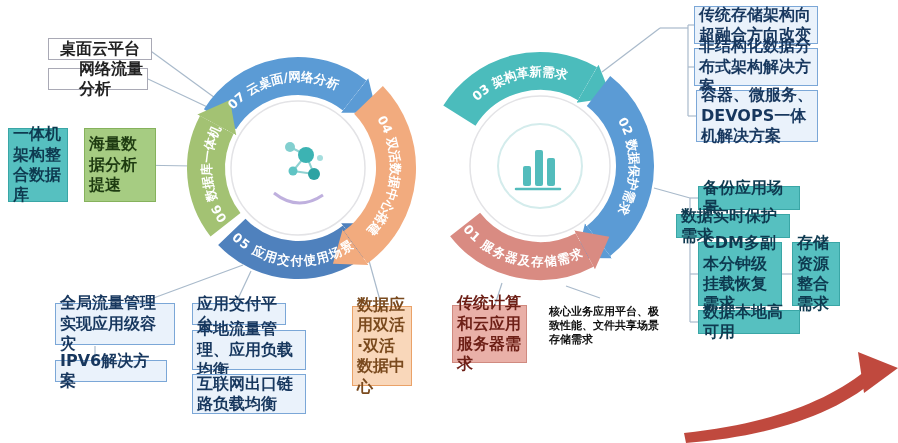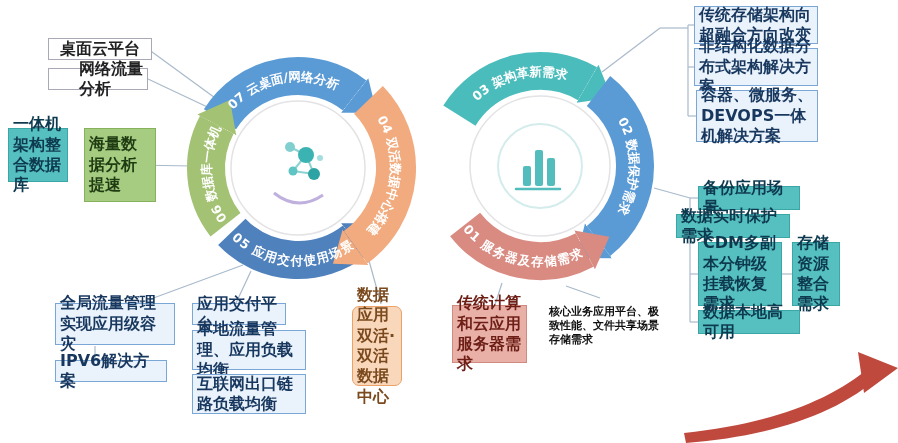--- a/index.html
+++ b/index.html
@@ -131,30 +131,30 @@
 
     <g>
       <path d="M 686 443 C 772 436 838 414 881 375 L 870 367 C 830 401 770 424 684 433 Z" fill="#c0493e"></path>
       <path d="M 858 352 L 898 368 L 864 393 Z" fill="#c0493e"></path>
     </g>
   </svg>
 
   <div class="callout bx-plain" style="left:48px;top:38px;width:104px;height:22px;">桌面云平台</div>
   <div class="callout bx-plain" style="left:48px;top:68px;width:100px;height:22px;padding-left:30px;">网络流量分析</div>
 
-  <div class="callout bx-teal" style="left:8px;top:128px;width:60px;height:54px;font-family:Liberation Serif, serif;">一体机架构整合数据库</div>
+  <div class="callout bx-teal" style="left:8px;top:128px;width:60px;height:74px;font-family:Liberation Serif, serif;">一体机架构整合数据库</div>
   <div class="callout bx-green" style="left:84px;top:128px;width:72px;height:74px;">海量数据分析提速</div>
 
   <div class="callout bx-blue" style="left:55px;top:303px;width:120px;height:42px;">全局流量管理 实现应用级容灾</div>
   <div class="callout bx-blue" style="left:55px;top:360px;width:112px;height:22px;">IPV6解决方案</div>
   <div class="callout bx-blue" style="left:192px;top:303px;width:94px;height:22px;">应用交付平台</div>
   <div class="callout bx-blue" style="left:192px;top:330px;width:114px;height:40px;">本地流量管理、应用负载均衡</div>
   <div class="callout bx-blue" style="left:192px;top:374px;width:114px;height:40px;">互联网出口链路负载均衡</div>
 
-  <div class="callout bx-orange" style="left:352px;top:306px;width:50px;height:80px;border-radius:7px;">数据应用双活·双活数据中心</div>
+  <div class="callout bx-orange" style="left:352px;top:306px;width:60px;height:80px;">数据应用双活·双活数据中心</div>
   <div class="callout bx-salmon" style="left:452px;top:305px;width:75px;height:58px;">传统计算和云应用服务器需求</div>
   <div class="callout bx-text" style="left:545px;top:298px;width:122px;height:56px;">核心业务应用平台、极致性能、文件共享场景存储需求</div>
 
   <div class="callout bx-blue" style="left:694px;top:6px;width:124px;height:38px;">传统存储架构向超融合方向改变</div>
   <div class="callout bx-blue" style="left:694px;top:48px;width:124px;height:38px;">非结构化数据分布式架构解决方案</div>
   <div class="callout bx-blue" style="left:696px;top:90px;width:122px;height:52px;">容器、微服务、DEVOPS一体机解决方案</div>
 
   <div class="callout bx-teal" style="left:698px;top:186px;width:102px;height:24px;">备份应用场景</div>
   <div class="callout bx-teal" style="left:676px;top:214px;width:114px;height:24px;">数据实时保护需求</div>
   <div class="callout bx-teal" style="left:698px;top:242px;width:84px;height:64px;">CDM多副本分钟级挂载恢复需求</div>

